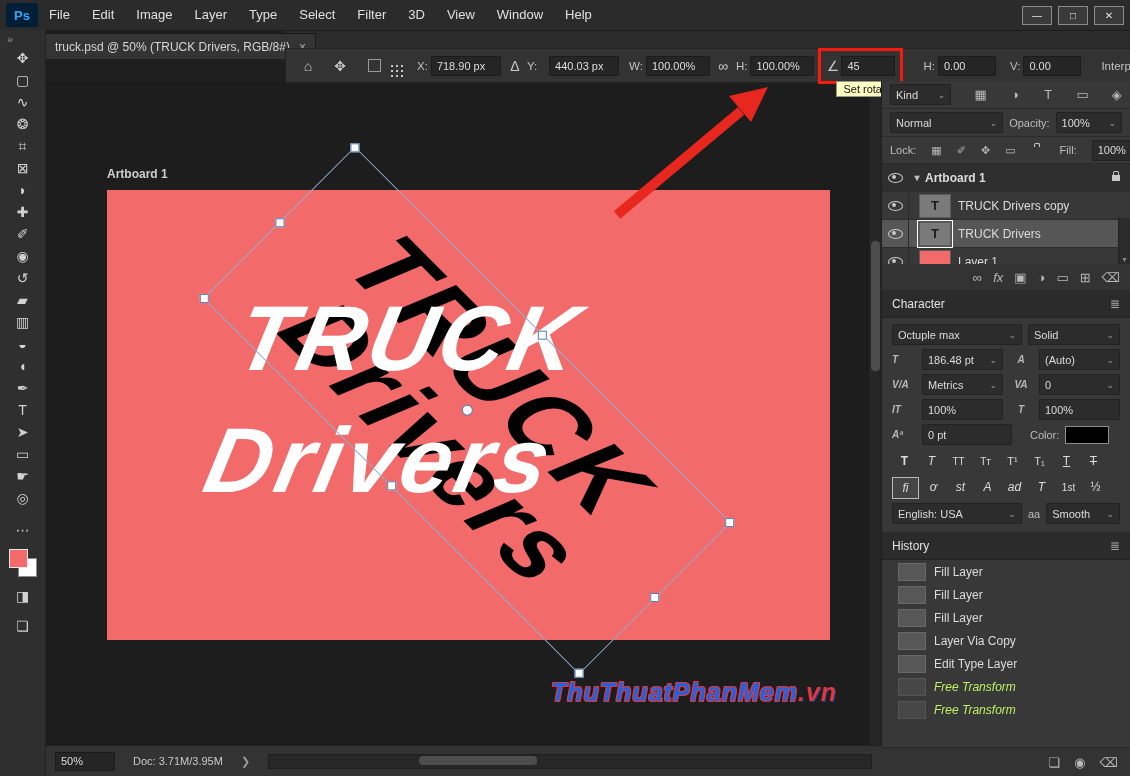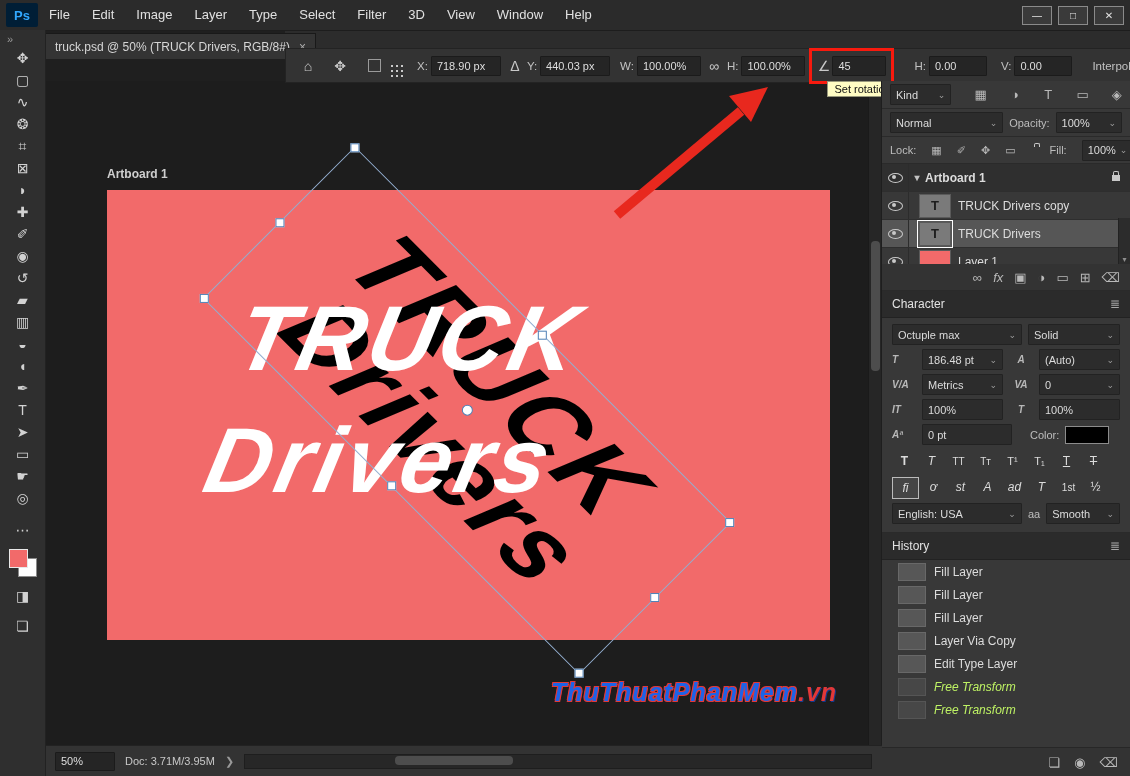--- a/index.html
+++ b/index.html
@@ -123,21 +123,21 @@
   .hist-row{height:23px;display:flex;align-items:center;font-size:12px;color:#dcdcdc;}
   .hist-thumb{width:26px;height:16px;background:#575757;border:1px solid #686868;margin:0 8px 0 16px;flex:0 0 auto;}
   .hist-current{background:#515151;outline:1px solid #7a7a7a;outline-offset:-1px;}
   .hist-dimmed{color:#bef264;font-style:italic;}
   .hist-dimmed .hist-thumb{background:#474747;border-color:#555;}
   .hist-footer{height:28px;background:#333;border-top:1px solid #272727;display:flex;align-items:center;
                justify-content:flex-end;gap:14px;padding:0 12px;font-size:13px;color:#b9b9b9;}
 
   
   .statusbar{position:absolute;left:45px;bottom:0;height:30px;right:248px;background:#333;
-             border-top:1px solid #222;display:flex;align-items:center;gap:10px;padding:0 10px;z-index:5;}
+             border-top:1px solid #222;display:flex;align-items:center;gap:18px;padding:0 10px;z-index:5;}
   .status-zoom{width:48px;height:17px;}
   .status-doc{font-size:11px;color:#c8c8c8;white-space:nowrap;}
   .status-chev{color:#9a9a9a;font-size:11px;}
   .h-scroll{flex:1;height:13px;background:#272727;border:1px solid #1e1e1e;position:relative;}
   .h-thumb{position:absolute;left:150px;top:1px;width:118px;height:9px;background:#4d4d4d;border-radius:4px;}
 
   .arrow-overlay{position:absolute;left:0;top:0;width:1130px;height:776px;pointer-events:none;z-index:80;}
 </style>
 </head>
 <body>
@@ -172,21 +172,21 @@
 
   <div class="optionsbar">
     <span class="ob-icon">⌂</span>
     <span class="ob-icon" style="margin-left:12px;">✥</span>
     <span class="checkbox" style="margin-left:18px;"></span>
     <span class="refgrid" style="margin-left:10px;"></span>
     <span class="ob-label" style="margin-left:14px;">X:</span>
     <span class="field" style="margin-left:3px;width:58px;">718.90 px</span>
     <span class="ob-icon" style="margin-left:8px;width:12px;">Δ</span>
     <span class="ob-label" style="margin-left:6px;">Y:</span>
-    <span class="field" style="margin-left:3px;width:58px;text-align:center;">440.03 px</span>
+    <span class="field" style="margin-left:12px;width:58px;text-align:center;">440.03 px</span>
     <span class="ob-label" style="margin-left:10px;">W:</span>
     <span class="field" style="margin-left:3px;width:52px;">100.00%</span>
     <span class="ob-icon" style="margin-left:6px;width:14px;">∞</span>
     <span class="ob-label" style="margin-left:6px;">H:</span>
     <span class="field" style="margin-left:3px;width:52px;">100.00%</span>
 
     <span class="rot-wrap" style="margin-left:12px;">
       <span class="ob-icon" style="width:13px;">∠</span>
       <span class="field" style="margin-left:2px;width:42px;">45</span>
       <span class="rot-highlight"></span>
@@ -294,21 +294,21 @@
       </div>
     </div>
 
     <div class="sec row-flex lock-row">
       <span class="p-label">Lock:</span>
       <span class="lock-glyph">▦</span>
       <span class="lock-glyph">✐</span>
       <span class="lock-glyph">✥</span>
       <span class="lock-glyph">▭</span>
       <span class="lock-icon"></span>
-      <span class="p-label" style="">Fill:</span>
+      <span class="p-label" style="margin-left:10px;">Fill:</span>
       <div class="select" style="width:54px;">
         <span>100%</span>
         <span class="chev">⌄</span>
       </div>
     </div>
 
     <div class="layers-list">
       <div class="layer-row row-artboard">
         <span class="eye-cell">
             <span class="eye-icon"></span>

